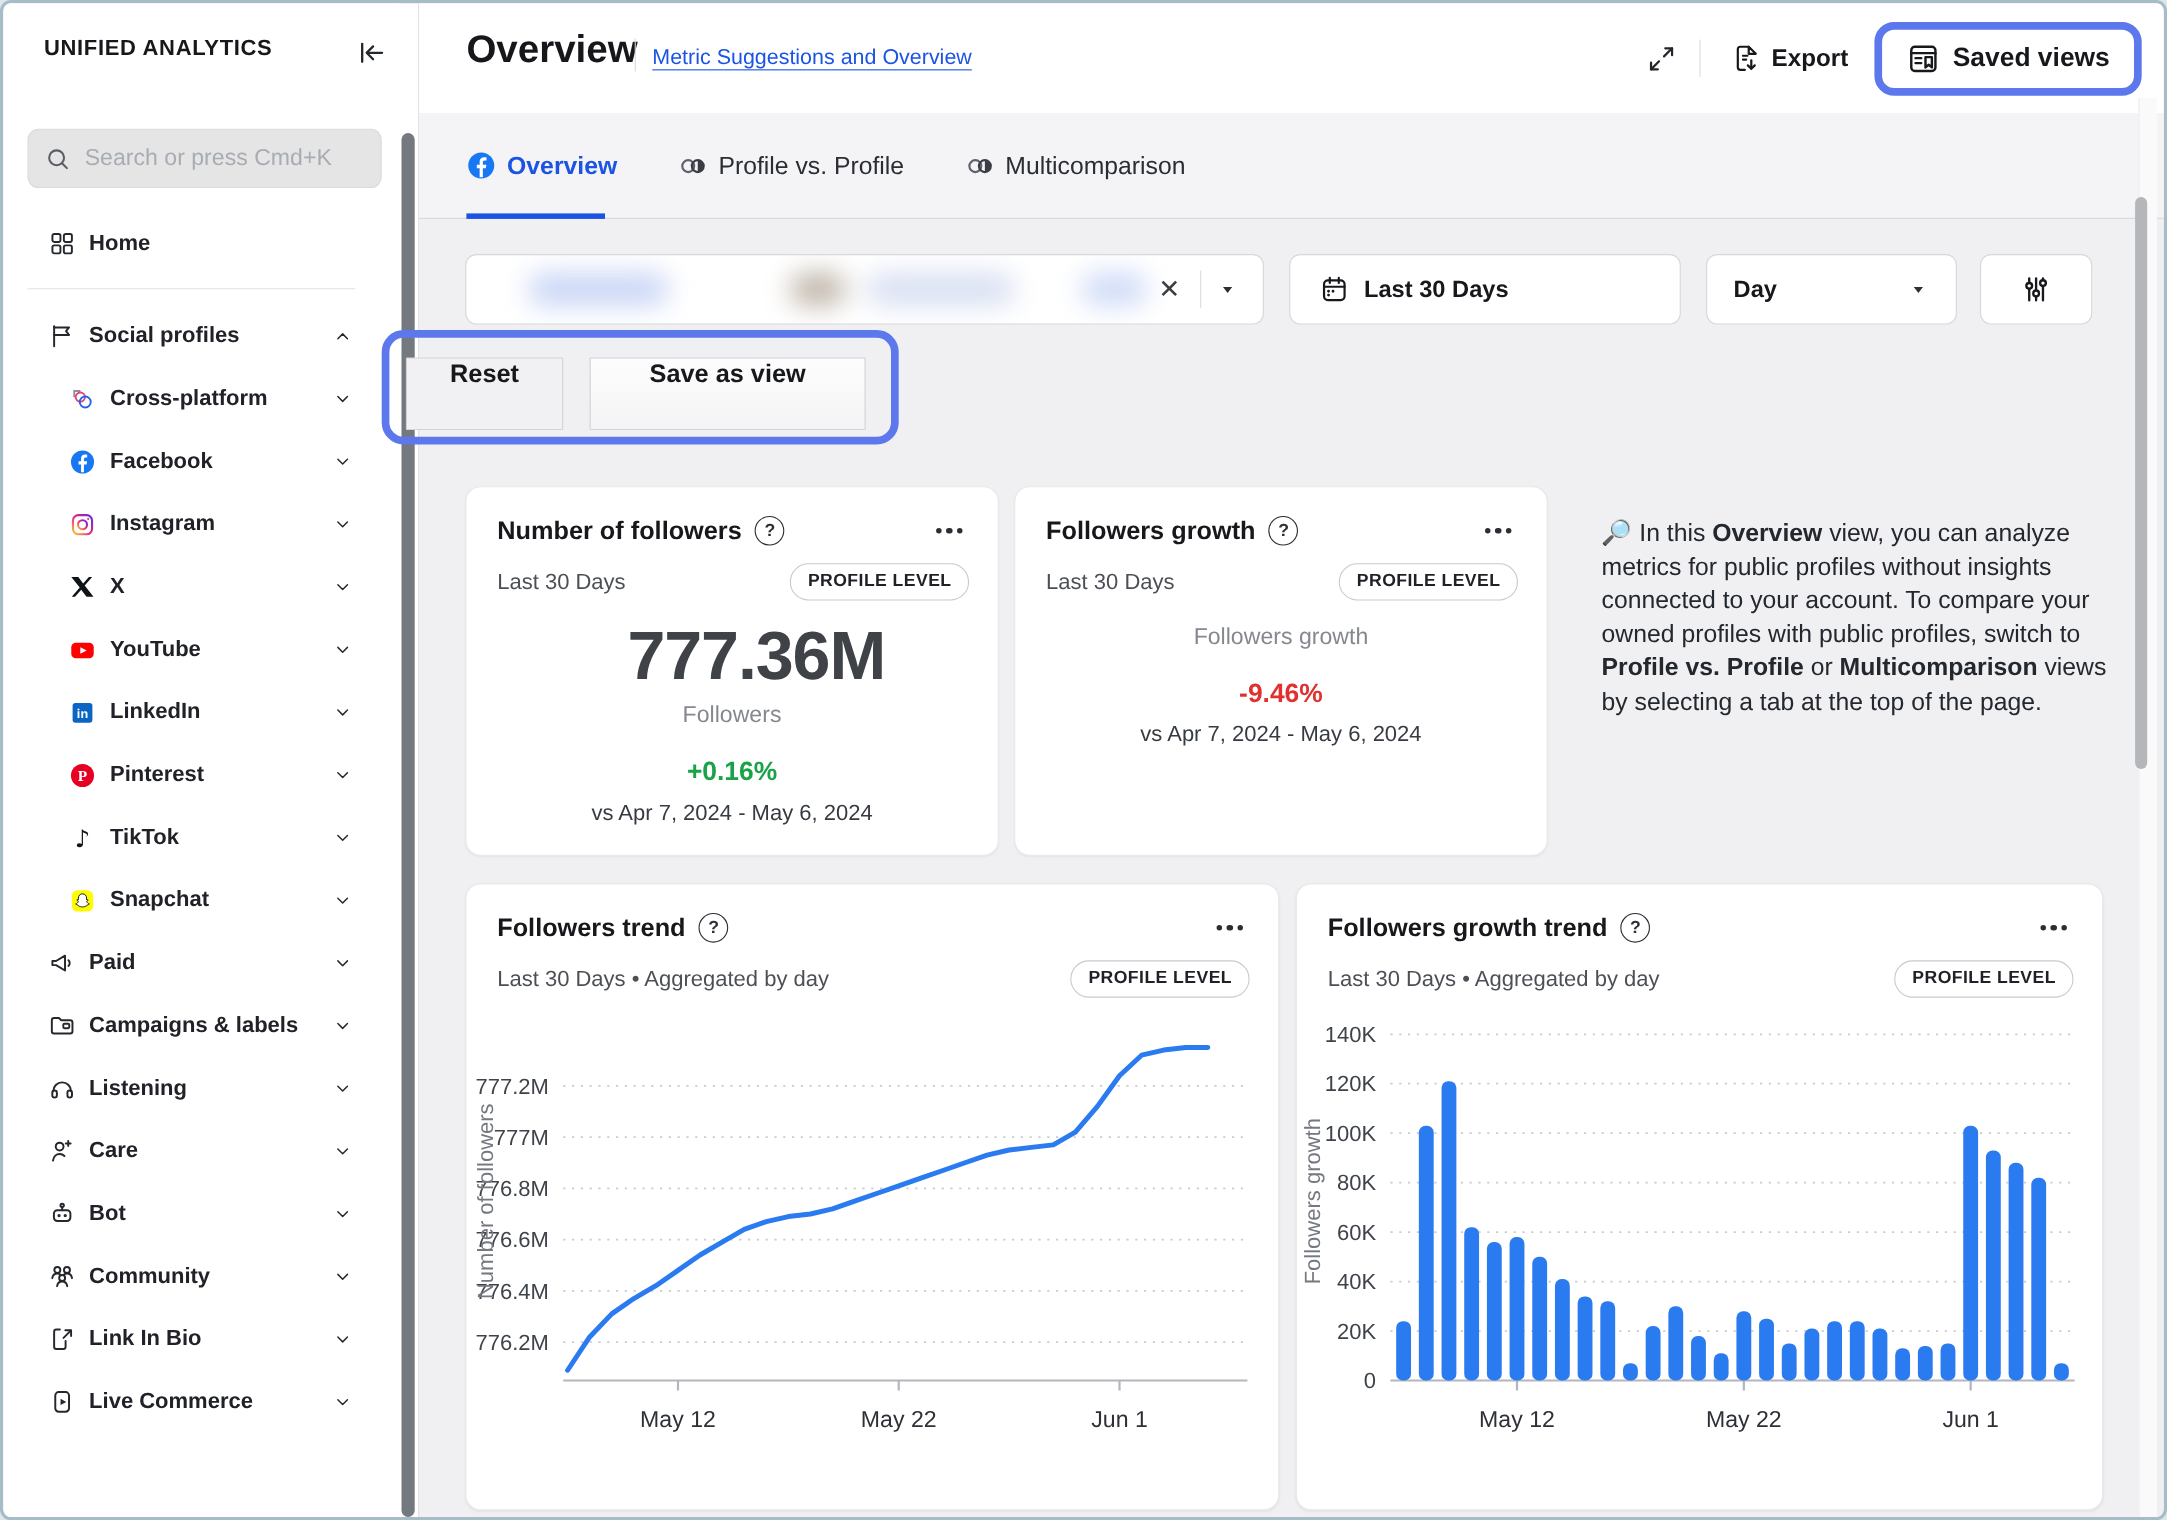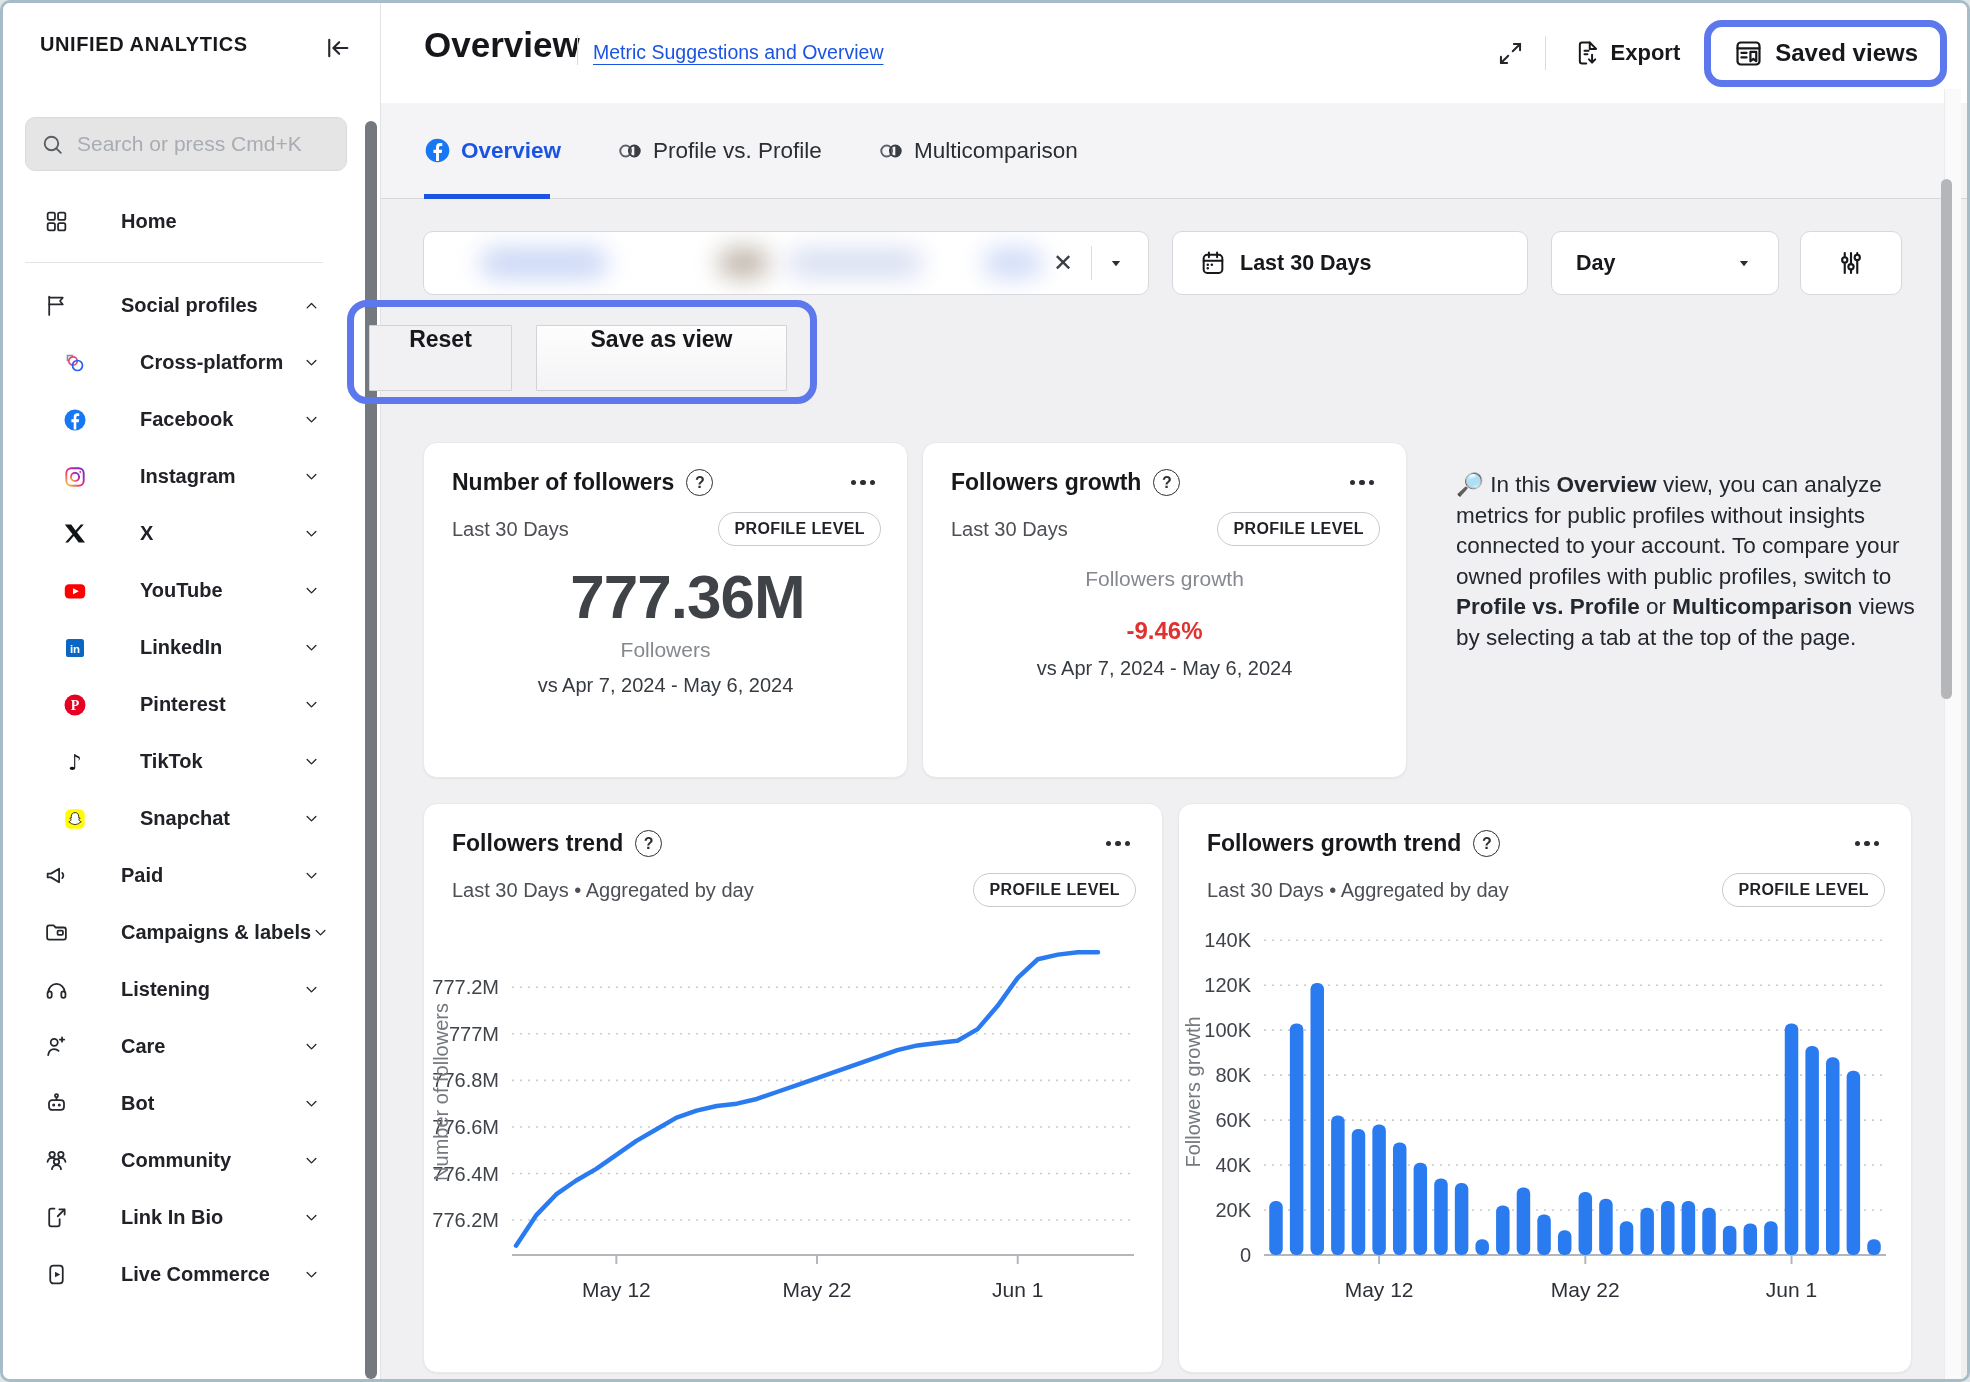--- a/index.html
+++ b/index.html
@@ -15,21 +15,21 @@
   .brand{font-size:20px;font-weight:700;letter-spacing:.6px;color:#17181b;}
   .collapse-btn{position:absolute;left:281px;top:-2px;width:34px;height:34px;display:flex;align-items:center;justify-content:center;cursor:pointer;}
   .searchbox{position:absolute;left:22px;top:114px;width:322px;height:54px;border:1.5px solid #d8dadd;border-radius:10px;background:#e5e5e5;display:flex;align-items:center;padding:0 14px;gap:10px;}
   .searchbox input{border:0;outline:0;flex:1;font-size:21px;color:#3a3e44;font-family:inherit;background:transparent;}
   .searchbox input::placeholder{color:#a8acb3;}
   .nav{position:absolute;left:0;top:190px;width:344px;}
   .nav-item{display:flex;align-items:center;height:57px;padding-right:26px;cursor:pointer;}
   .nav-item.lvl0{padding-left:40px;}
   .nav-item.lvl1{padding-left:59px;}
   .nav-icon{width:26px;height:26px;flex:0 0 26px;display:flex;align-items:center;justify-content:center;margin-right:12px;}
-  .nav-label{font-size:20px;font-weight:700;color:#202227;white-space:nowrap;margin-left:40px;}
+  .nav-label{font-size:20px;font-weight:700;color:#202227;white-space:nowrap;}
   .nav-chev{margin-left:auto;width:20px;height:20px;display:flex;align-items:center;justify-content:center;}
   .nav-divider{height:1px;background:#e4e4e7;margin:12px 0 14px 22px;width:298px;}
   .side-thumb{position:absolute;left:362px;top:118px;width:12px;height:1258px;background:#74787f;border-radius:7px;}
   
   .main{position:absolute;left:377px;top:0;right:0;bottom:0;background:#f0f0f2;border-left:1px solid #e3e3e5;}
   .topbar{position:absolute;left:0;top:0;right:0;height:100px;background:#fff;}
   .page-title{position:absolute;left:43px;top:22px;font-size:35px;font-weight:700;color:#16171a;}
   .title-sep{position:absolute;left:196px;top:32px;height:30px;width:1px;background:#d9d9db;}
   .metric-link{position:absolute;left:212px;top:38px;font-size:19.5px;font-weight:500;color:#1b54e2;text-decoration:underline;text-underline-offset:5px;cursor:pointer;}
   .top-actions{position:absolute;right:20px;top:0;height:100px;display:flex;align-items:center;}
@@ -543,20 +543,21 @@
               <i></i>
             </span>
         </div>
         <div class="card-sub">
           <span class="period">Last 30 Days</span>
           <span class="pill">PROFILE LEVEL</span>
         </div>
         <div class="metric-center" style="top:118px;">
           <div class="big-num">777.36M</div>
           <div class="big-label">Followers</div>
+          <div class="delta" id="delta0" style="color: rgb(24, 163, 73);">+0.16%</div>
           <div class="compare">vs Apr 7, 2024 - May 6, 2024</div>
         </div>
       </div>
 
       <div class="card" style="left:541px;top:242px;width:485px;height:336px;">
         <div class="card-head">
           <span class="card-title">Followers growth</span>
           <span class="q-icon">?</span>
           <span class="kebab">
               <i></i>

